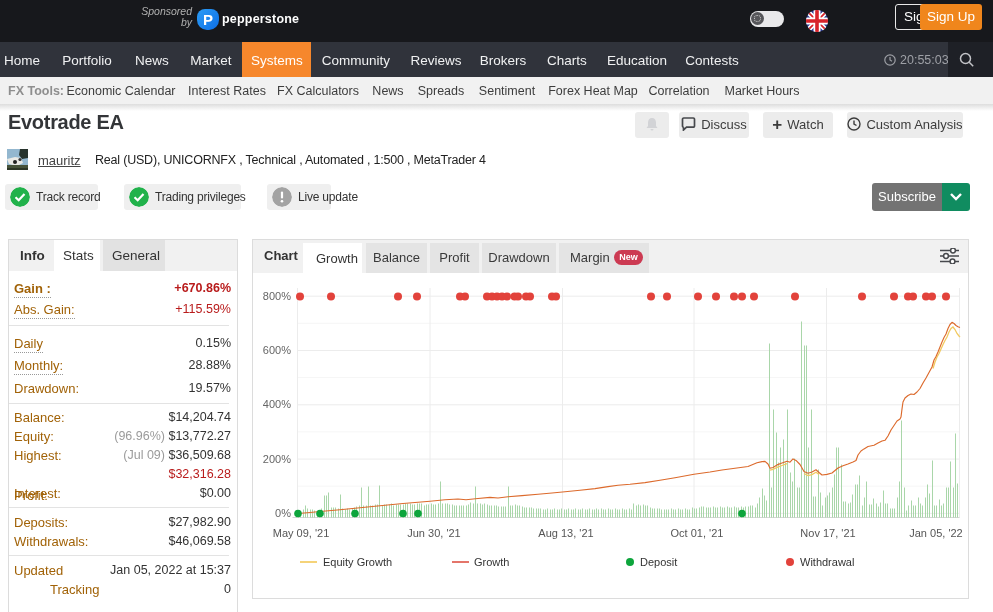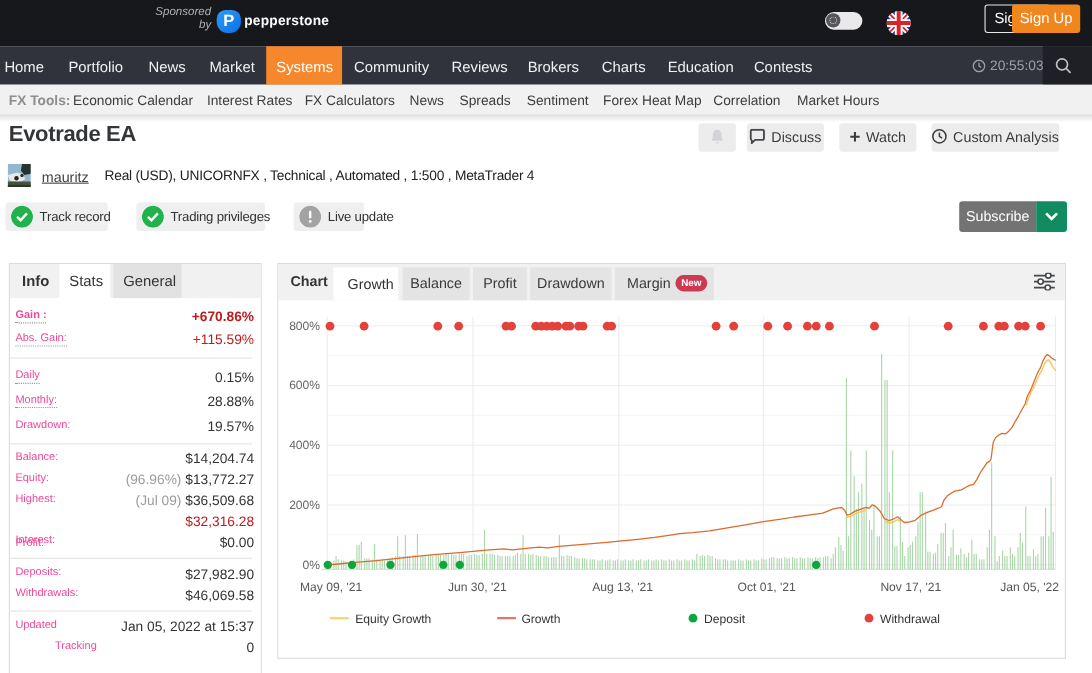--- a/index.html
+++ b/index.html
@@ -11,21 +11,21 @@
 #fxshadow { left:0; top:104px; width:993px; height:7px;
   background:linear-gradient(#ddd, #fff); }
 .navitem { position:absolute; top:11px; width:100px; text-align:center; font-size:13.5px; color:#f0f1f2; }
 .fxlink { position:absolute; top:7px; width:140px; text-align:center; font-size:12.5px; color:#3d3d3d; }
 .gbtn { position:absolute; height:26px; background:#ececec; border-radius:3px;
   color:#3c3c3c; font-size:13px; line-height:26px; text-align:center; white-space:nowrap; }
 .badge { position:absolute; top:184px; height:26px; background:#efefef;
   border-radius:3px; font-size:12px; letter-spacing:-0.2px; color:#333; line-height:26px; white-space:nowrap; }
 .bcirc { position:absolute; top:3px; width:20px; height:20px; border-radius:50%; }
 .sep { position:absolute; left:9px; width:220px; height:1px; background:#e3e3e3; }
-.lbl { position:absolute; left:14px; font-size:10px; color:#ec4899; }
+.lbl { position:absolute; left:14px; font-size:13px; color:#a16207; }
 .val { position:absolute; left:8px; width:223px; font-size:12.5px; color:#333; text-align:right; white-space:nowrap; }
 .dotted { border-bottom:1px dotted #999; padding-bottom:1px; }
 .green { color:#b91c1c; }
 .gray { color:#9b9b9b; }
 .ctab { position:absolute; top:243px; height:30px; background:#e4e4e4;
   font-size:13px; color:#3a3a3a; line-height:30px; text-align:center; }
 </style></head>
 <body>
 
 <div id="hdr" class="abs">

